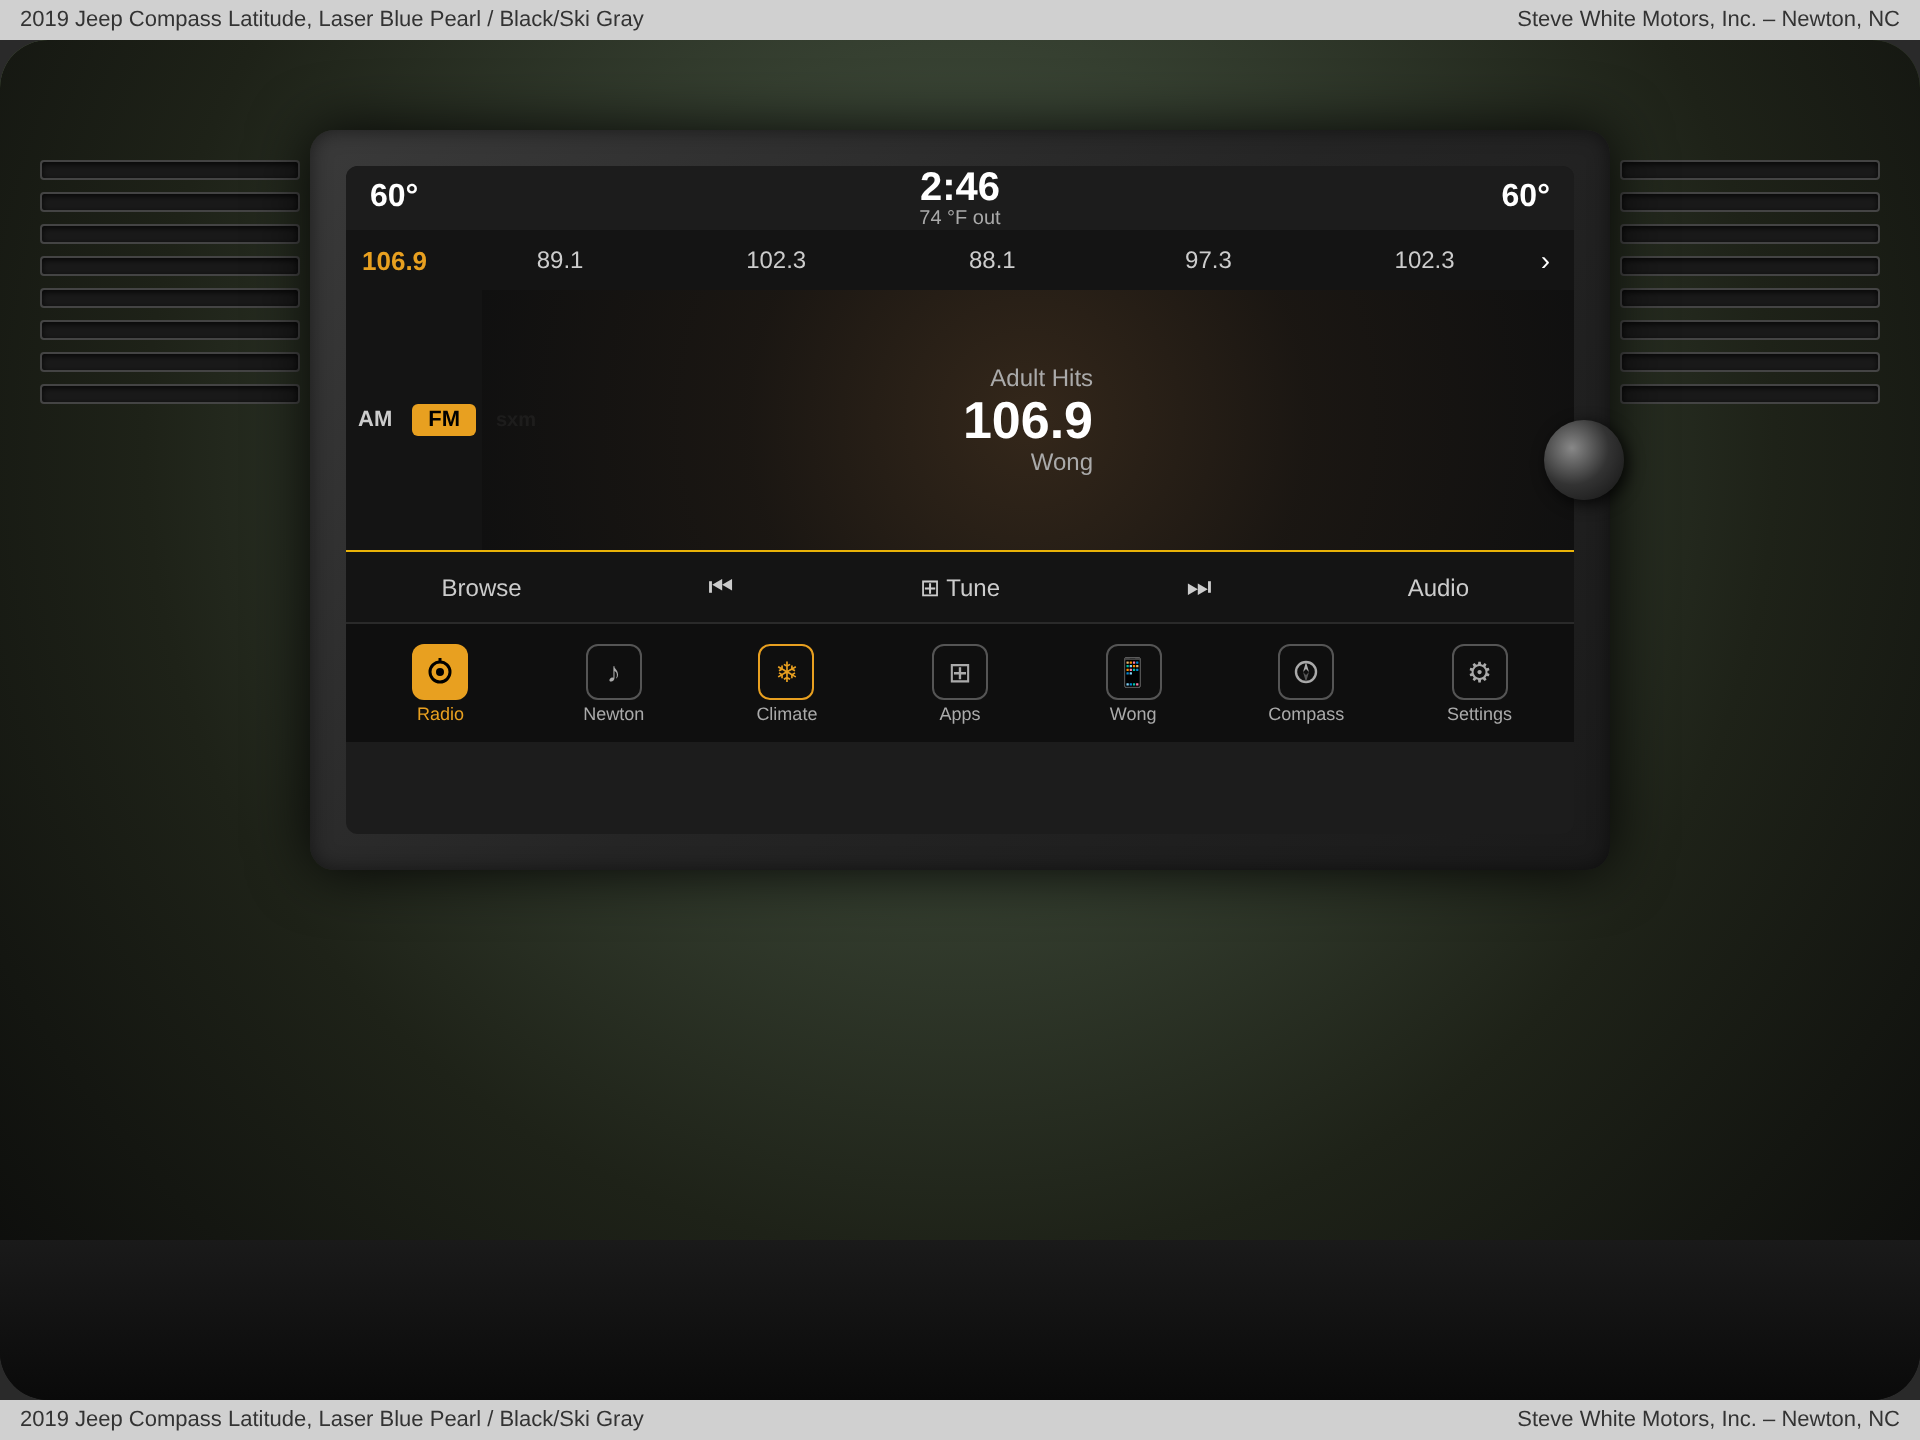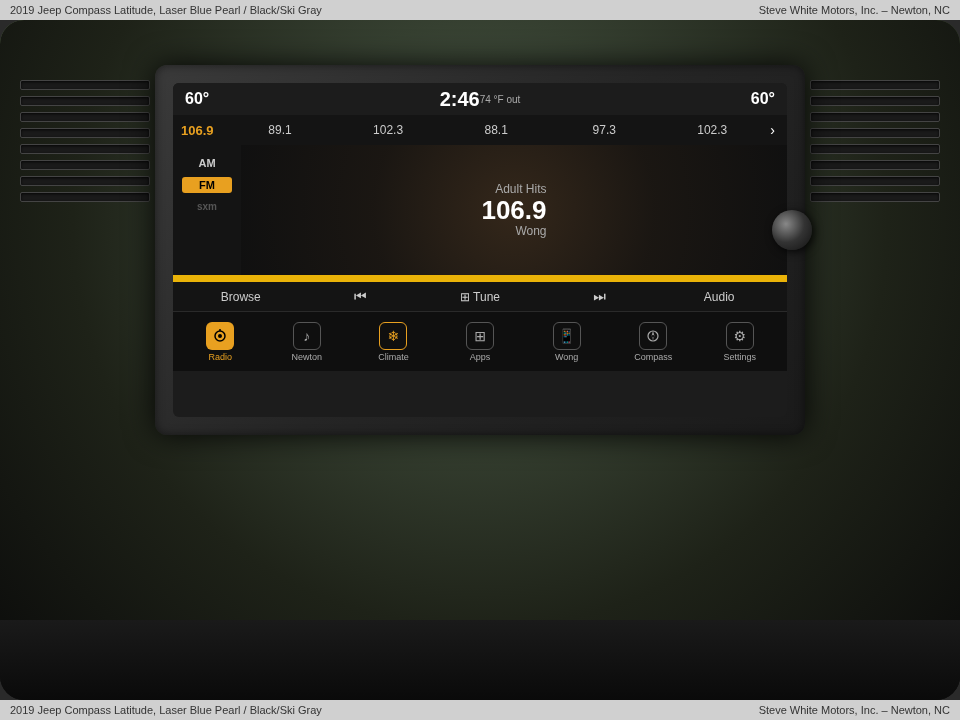--- a/index.html
+++ b/index.html
@@ -114,21 +114,21 @@
       padding: 4px 12px;
       height: 32px;
     }
     .climate-temp {
       color: #fff;
       font-size: 16px;
       font-weight: bold;
     }
     .clock-area {
       display: flex;
-      flex-direction: row;
+      flex-direction: column;
       align-items: center;
     }
     .clock {
       color: #fff;
       font-size: 20px;
       font-weight: bold;
       line-height: 1;
     }
     .outside-temp {
       color: #aaa;
@@ -167,21 +167,21 @@
     
     .screen-main {
       display: flex;
       height: 130px;
       background: #1c1c1c;
     }
     .side-menu {
       width: 68px;
       background: #141414;
       display: flex;
-      flex-direction: column;
+      flex-direction: row;
       align-items: center;
       padding: 8px 0;
       gap: 4px;
     }
     .side-menu-item {
       width: 50px;
       padding: 4px 6px;
       border-radius: 4px;
       text-align: center;
       font-size: 11px;
@@ -231,21 +231,21 @@
       font-size: 12px;
     }
 
     
     .controls-bar {
       display: flex;
       align-items: center;
       background: #141414;
       height: 36px;
       padding: 0 8px;
-      border-top: 7px solid #eab308;
+      border-top: 1px solid #eab308;
     }
     .ctrl-item {
       flex: 1;
       text-align: center;
       color: #ccc;
       font-size: 12px;
       cursor: pointer;
     }
     .ctrl-icon {
       font-size: 14px;

